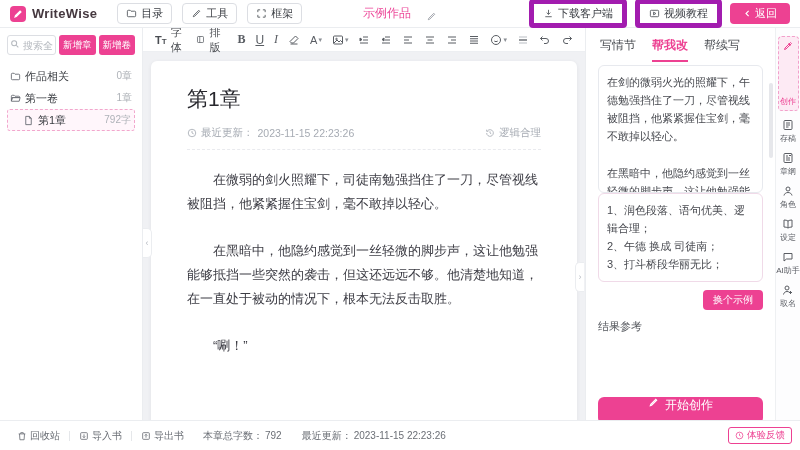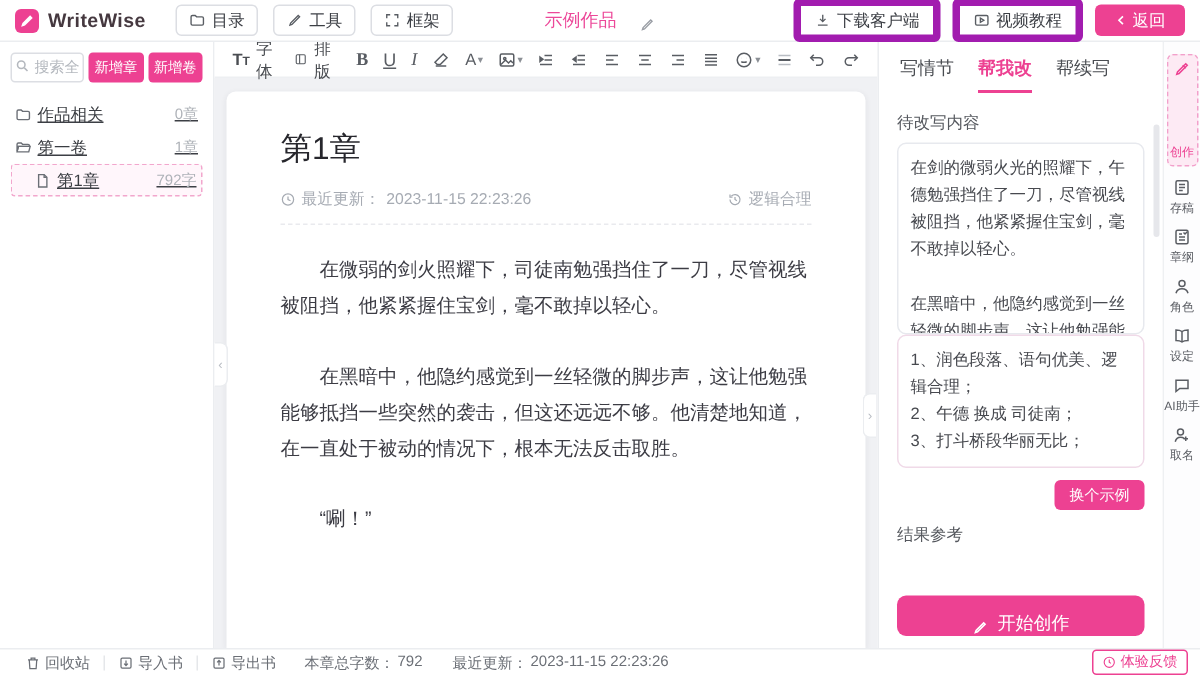--- a/index.html
+++ b/index.html
@@ -30,21 +30,21 @@
   
   .sidebar { width:143px; background:#fff; border-right:1px solid #ebedf0; padding:7px 7px 0; flex:none; }
   .search-row { display:flex; gap:3px; align-items:center; }
   .search-box { flex:1; min-width:0; position:relative; }
   .search-box svg { position:absolute; left:3px; top:4px; }
   .search-input { width:100%; height:20px; border:1px solid #dcdee3; border-radius:3px; font-size:10px;
                   padding:0 2px 0 15px; color:#333; outline:none; }
   .search-input::placeholder { color:#b4b8be; }
   .mini-btn { height:20px; background:#ed4192; color:#fff; border:none; border-radius:3px;
               font-size:9.5px; padding:0 4px; white-space:nowrap; cursor:pointer; }
-  .tree { margin-top:10px;text-decoration:underline; }
+  .tree { margin-top:10px; }
   .tree-row { display:flex; align-items:center; gap:4px; height:22px; font-size:11px; color:#3a3d42;
               padding:0 3px; cursor:pointer; }
   .tree-row .count { margin-left:auto; color:#aeb2b8; font-size:10px; }
   .tree-row.child { padding-left:15px; }
   .tree-row.selected { border:1px dashed #f2a7cd; background:#fff6fb; border-radius:3px; }
 
   
   .editor-col { flex:1; min-width:0; display:flex; flex-direction:column; background:#f0f1f4; }
   .edit-toolbar { height:24px; background:#fff; border-bottom:1px solid #edeff2; display:flex;
                   align-items:center; gap:10px; padding:0 12px; font-size:11px; color:#4a4d52; flex:none; }
@@ -71,35 +71,35 @@
   .tab.active { color:#ed4192; font-weight:bold; border-bottom-color:#ed4192; }
   .panel-body { position:absolute; top:37px; bottom:42px; left:0; right:0; overflow:hidden; padding:0 12px; }
   .sec-label { font-size:11px; color:#55585e; margin:9px 0 6px; }
   .box { border:1px solid #e7e9ee; border-radius:6px; padding:7px 8px; font-size:11px; line-height:1.65;
          color:#47494f; white-space:pre-wrap; }
   .src-box { height:128px; overflow:hidden; }
   .req-box { border-color:#f0dae8; }
   .example-btn { display:block; margin:8px 0 2px auto; background:#ed4192; color:#fff; border:none;
                  border-radius:4px; font-size:10px; padding:3px 10px; cursor:pointer; }
   .start-btn { position:absolute; bottom:8px; left:12px; right:12px; height:27px; background:#ed4192;
-               color:#fff; border:none; border-radius:6px; font-size:12px; display:flex; align-items:flex-end;
+               color:#fff; border:none; border-radius:6px; font-size:12px; display:flex; align-items:flex-start;
                justify-content:center; gap:6px; cursor:pointer; }
   .panel-scrollbar { position:absolute; right:2px; top:55px; width:4px; height:75px; background:#e6e7eb;
                      border-radius:2px; cursor:pointer; }
 
   
   .rail { width:25px; background:#fdfdfe; border-left:1px solid #eef0f2; flex:none; display:flex;
           flex-direction:column; align-items:center; padding-top:8px; gap:8px; }
   .rail-item { display:flex; flex-direction:column; align-items:center; gap:2px; color:#5a5d63;
                font-size:8px; cursor:pointer; width:38px; }
   .rail-item.active { background:#fdeaf4; border:1px dashed #f2a0cb; border-radius:4px; padding:3px 0;
                       color:#ed4192; width:21px;gap:44px; }
 
   
-  .bottombar { position:absolute; bottom:0; left:0; right:0; height:18px; background:#fff;
+  .bottombar { position:absolute; bottom:0; left:0; right:0; height:30px; background:#fff;
                border-top:1px solid #ebedf0; display:flex; align-items:center; font-size:10px;
                color:#6b6f76; padding:0 8px; gap:0; z-index:20; }
   .bb-item { display:flex; align-items:center; gap:3px; padding:0 9px; cursor:pointer; }
   .bb-sep { width:1px; height:10px; background:#e5e7ea; }
   .bb-stat { display:flex; align-items:center; gap:2px; padding:0 10px; }
   .feedback-btn { margin-left:auto; display:flex; align-items:center; gap:3px; border:1px solid #ed4192;
                   color:#ed4192; border-radius:3px; font-size:9.5px; padding:1px 6px; background:#fff;
                   cursor:pointer; }
 
   
@@ -336,21 +336,20 @@
     </div>
   </div>
 
   <div class="panel">
     <div class="tabs">
       <div class="tab">写情节</div>
       <div class="tab active">帮我改</div>
       <div class="tab">帮续写</div>
     </div>
     <div class="panel-body">
-      <div class="sec-label">待改写内容</div>
       <div class="box src-box">在剑的微弱火光的照耀下，午德勉强挡住了一刀，尽管视线被阻挡，他紧紧握住宝剑，毫不敢掉以轻心。
 
 在黑暗中，他隐约感觉到一丝轻微的脚步声，这让他勉强能够抵挡一些突然的袭击，但这还远远不够。他清楚地知道，在一直处于被动的情况下，根本无法反击取胜。
 
 煞拼的步伐轻盈，上一次攻击结束后立刻切换，迅速来到午德身后，发动了一次强力一击。</div>
 
       <div class="box req-box">1、润色段落、语句优美、逻辑合理；
 2、午德 换成 司徒南；
 3、打斗桥段华丽无比；</div>
       <button class="example-btn">换个示例</button>

